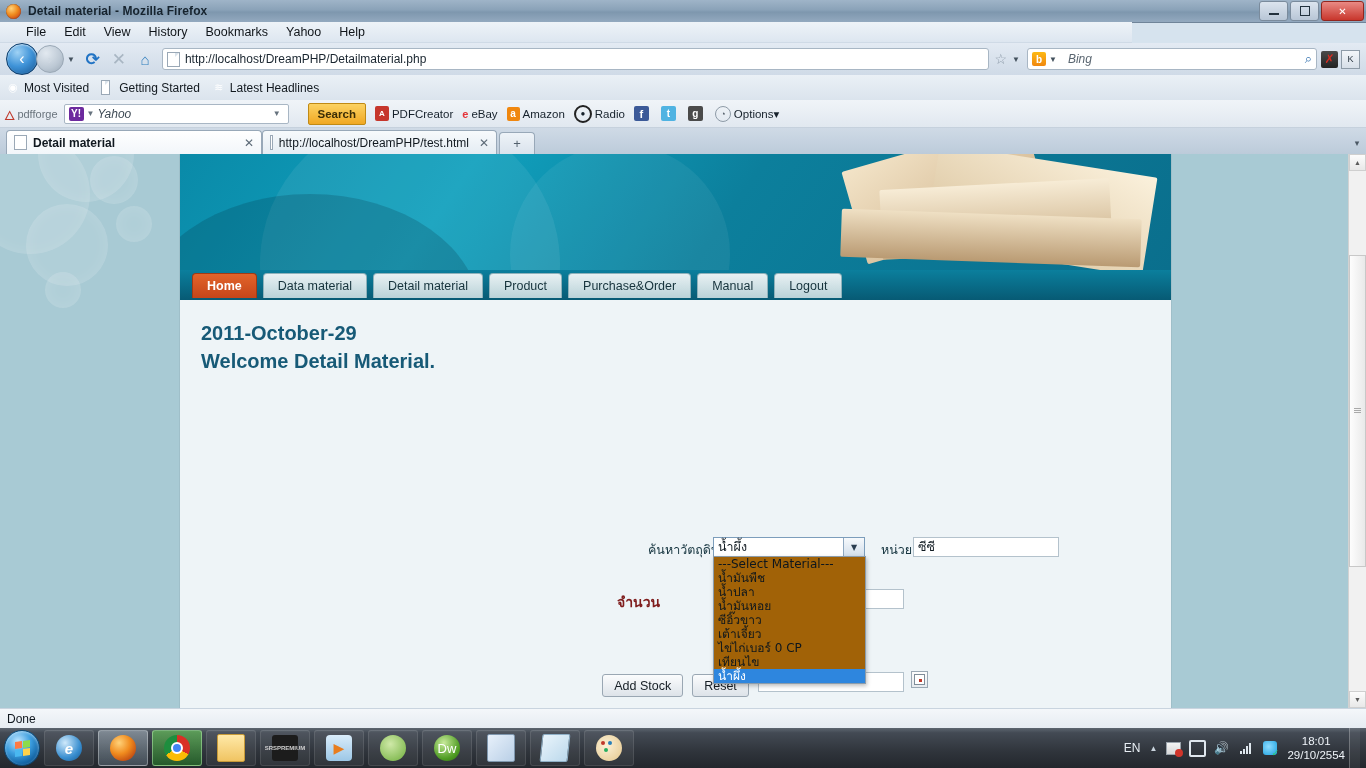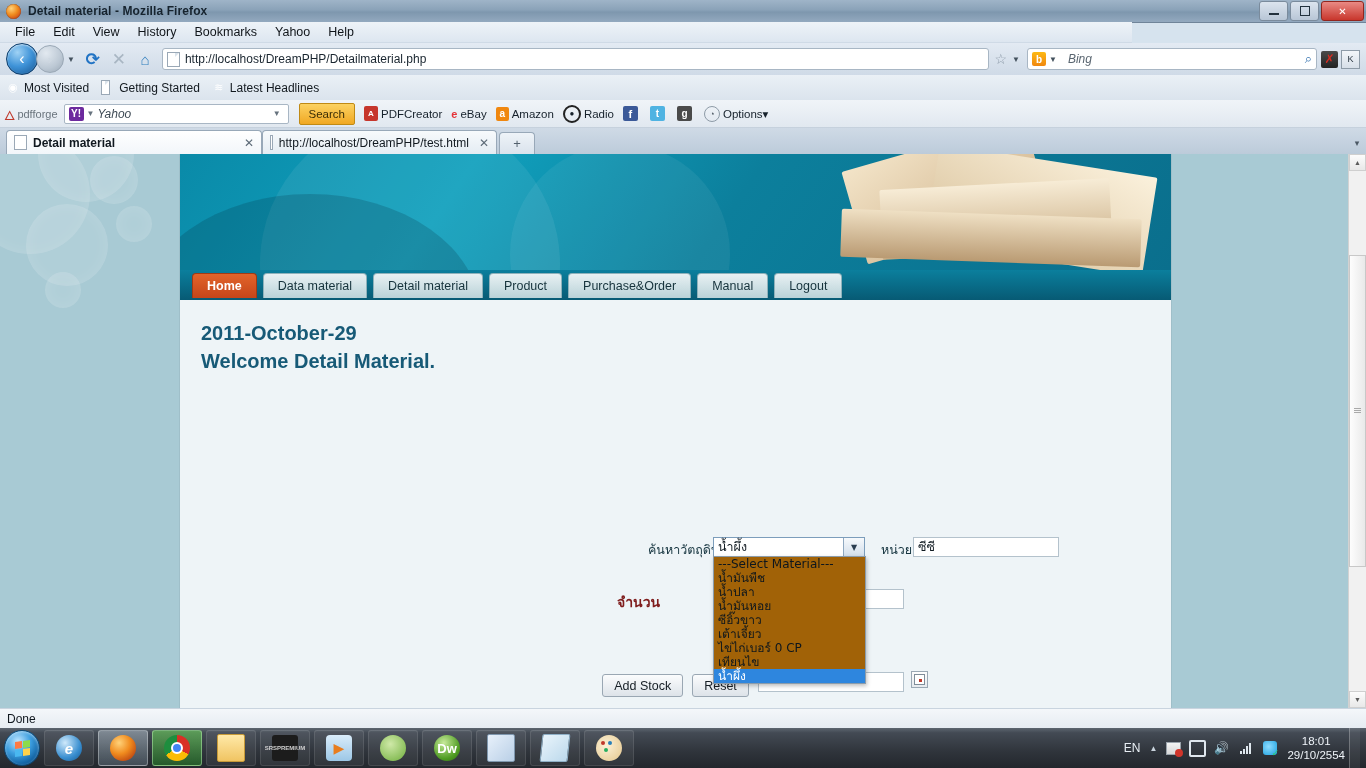--- a/index.html
+++ b/index.html
@@ -34,21 +34,21 @@
     width:41px;background:linear-gradient(to bottom,#e98a84,#c8362c);
     border-color:#92261e;color:#fff;font-weight:bold;
   }
   .winbtn .bar{width:10px;height:2px;background:#22313d;margin-top:6px;}
   .winbtn .sq{width:8px;height:8px;border:1px solid #22313d;}
 
   
   .menubar{
     position:absolute;left:0;top:22px;width:1132px;height:21px;
     background:linear-gradient(to bottom,#eef3f8,#dde6f0);
-    display:flex;align-items:center;padding-left:6px;box-sizing:border-box;
+    display:flex;align-items:center;padding-left:17px;box-sizing:border-box;
     border-bottom:1px solid #cfdae6;
   }
   .menubar .mi{padding:2px 9px;font-size:12.5px;color:#10151a;}
 
   
   .navbar{
     position:absolute;left:0;top:43px;width:1366px;height:32px;
     background:linear-gradient(to bottom,#e3eaf3,#cfdae7);
     display:flex;align-items:center;box-sizing:border-box;padding:0 6px;
   }
@@ -113,21 +113,21 @@
   .yahoobox{
     width:225px;height:20px;background:#fff;border:1px solid #a8b6c4;border-radius:2px;
     display:flex;align-items:center;padding:0 4px;box-sizing:border-box;
   }
   .yico{width:15px;height:14px;background:#6d2a9e;color:#fff;font-weight:bold;font-size:10px;
     display:flex;align-items:center;justify-content:center;border-radius:2px;}
   .ysep{margin:0 3px;font-size:8px;color:#66727d;}
   .ytext{font-style:italic;color:#3e4a55;font-size:12px;flex:1;}
   .searchbtn{
     height:20px;background:linear-gradient(to bottom,#fcd262,#f0a823);border:1px solid #c08a15;
-    padding:0 9px;display:flex;align-items:center;font-size:11.5px;color:#3c2e06;border-radius:2px;margin-left:10px;
+    padding:0 9px;display:flex;align-items:center;font-size:11.5px;color:#3c2e06;border-radius:2px;margin-left:19px;font-weight:bold;
   }
   .abitem{display:flex;align-items:center;font-size:11.5px;color:#16212b;margin-left:9px;}
   .abitem .gi{margin-right:3px;display:flex;align-items:center;justify-content:center;}
   .ic-pdf{width:14px;height:15px;background:#c6362c;color:#fff;font-size:8px;font-weight:bold;display:flex;align-items:center;justify-content:center;border-radius:2px;}
   .ic-ebay{font-size:11px;font-weight:bold;color:#e53238;}
   .ic-amz{width:13px;height:14px;background:#f0870f;color:#fff;font-weight:bold;font-size:10px;display:flex;align-items:center;justify-content:center;border-radius:2px;}
   .ic-radio{width:14px;height:14px;border:2px solid #222;border-radius:50%;display:flex;align-items:center;justify-content:center;font-size:8px;}
   .ic-fb{width:15px;height:15px;background:#3b5998;color:#fff;font-weight:bold;font-size:11px;display:flex;align-items:center;justify-content:center;border-radius:2px;}
   .ic-tw{width:15px;height:15px;background:#4fb3e2;color:#fff;font-weight:bold;font-size:10px;display:flex;align-items:center;justify-content:center;border-radius:2px;}
   .ic-gp{width:15px;height:15px;background:#4a4a4a;color:#fff;font-weight:bold;font-size:10px;display:flex;align-items:center;justify-content:center;border-radius:2px;}
@@ -296,21 +296,21 @@
   .tbtn.chrome{background:linear-gradient(to bottom,rgba(110,220,90,.55),rgba(40,150,40,.45));border-color:rgba(200,255,190,.45);}
   .ic{width:26px;height:26px;border-radius:4px;display:flex;align-items:center;justify-content:center;font-size:12px;color:#fff;}
   .ic-ie{border-radius:50%;background:radial-gradient(circle at 35% 30%,#cfe9fb,#3a8fd0 60%,#12568f);color:#fff;font-weight:bold;font-style:italic;font-size:15px;}
   .ic-ff{border-radius:50%;background:radial-gradient(circle at 35% 30%,#ffd27a,#f08b1e 45%,#c14b12 80%);}
   .ic-ch{border-radius:50%;background:conic-gradient(#d93025 0 33%,#fbbc04 33% 66%,#1e8e3e 66% 100%);position:relative;}
   .ic-ch:after{content:"";position:absolute;left:7px;top:7px;width:12px;height:12px;border-radius:50%;background:#4285f4;border:2px solid #fff;box-sizing:border-box;}
   .ic-exp{background:linear-gradient(to bottom,#ffe9a8,#f0c462);border:1px solid #c79a38;border-radius:2px;}
   .ic-srs{background:#1c1c1c;border-radius:3px;color:#cfcfcf;font-size:6px;font-weight:bold;text-align:center;line-height:7px;padding:2px;box-sizing:border-box;}
   .ic-wmp{background:linear-gradient(#d9ecfa,#9cc7e6);border-radius:4px;display:flex;align-items:center;justify-content:center;color:#e87d1e;font-size:14px;}
   .ic-msn{background:radial-gradient(circle at 40% 35%,#cfe9a8,#6fae3c);border-radius:50%;}
-  .ic-dw{background:radial-gradient(circle at 38% 30%,#c7ea9a,#4f9c23 65%,#2e6b12);border-radius:50%;color:#fff;font-weight:bold;font-size:13px;}
+  .ic-dw{background:radial-gradient(circle at 38% 30%,#c7ea9a,#4f9c23 65%,#2e6b12);border-radius:50%;color:#fff;font-weight:normal;font-size:13px;}
   .ic-cube{background:linear-gradient(135deg,#e8f1fb,#b9cfe6);border:1px solid #7f97ae;transform:rotate(0deg);border-radius:2px;}
   .ic-note{background:linear-gradient(135deg,#e9f4fb,#bcd9ec);border:1px solid #8fb0c7;border-radius:2px;transform:skewX(-6deg);}
   .ic-paint{background:radial-gradient(circle at 40% 40%,#fdf1d6,#e3c68c);border-radius:50%;position:relative;}
   .ic-paint:after{content:"";position:absolute;left:5px;top:6px;width:4px;height:4px;border-radius:50%;background:#c0392b;box-shadow:7px 0 0 #2980b9,3px 7px 0 #27ae60;}
   .tray{position:absolute;right:0;top:0;height:40px;display:flex;align-items:center;padding-right:6px;}
   .traylang{color:#e8eef4;font-size:12px;margin-right:9px;}
   .traycaret{color:#c9d3dc;font-size:8px;margin-right:8px;}
   .trayic{width:17px;height:17px;margin-right:7px;display:flex;align-items:center;justify-content:center;color:#dfe7ee;font-size:12px;}
   .netflag{width:13px;height:11px;background:linear-gradient(#f4f4f4,#d8d8d8);border:1px solid #9aa3ab;position:relative;}
   .netflag:after{content:"";position:absolute;right:-3px;bottom:-3px;width:8px;height:8px;border-radius:50%;background:#d0352b;}

